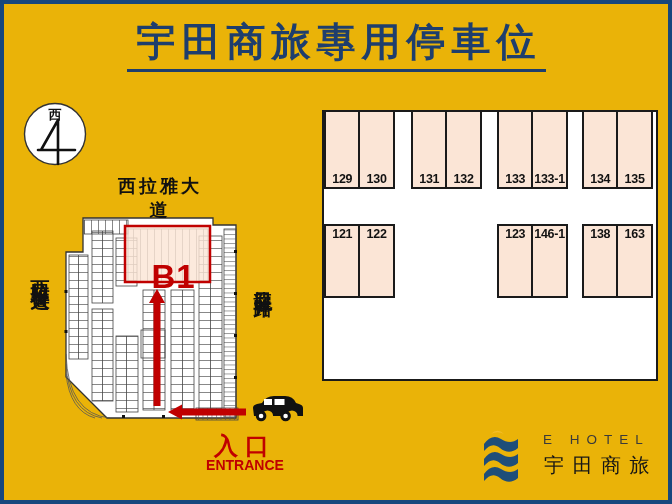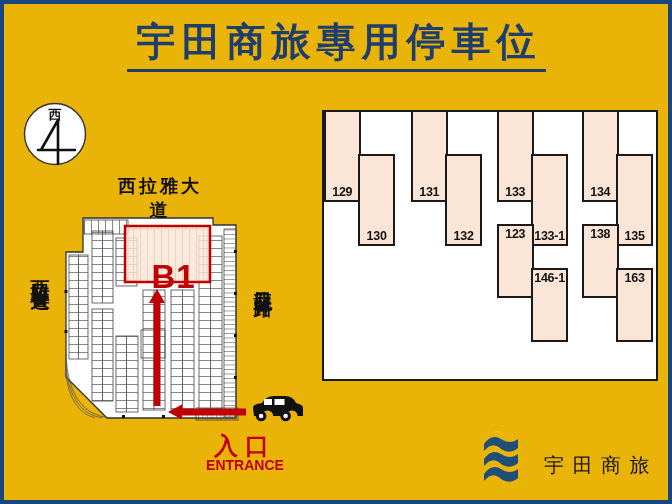--- a/index.html
+++ b/index.html
@@ -33,24 +33,24 @@
   }
   .entrance-zh{left:193px;top:426px;width:96px;text-align:center;font-size:24px;font-weight:bold;color:#c00000;letter-spacing:7px;}
   .entrance-en{left:193px;top:453px;width:96px;text-align:center;font-size:14px;font-weight:bold;color:#c00000;}
   
   .lot{
     left:318px;top:106px;width:336px;height:271px;box-sizing:border-box;
     border:2.5px solid #1a1a1a;background:#fff;z-index:2;
   }
   .grp{position:absolute;display:flex;}
   .stall{
-    width:36.5px;height:92px;box-sizing:border-box;border:2.2px solid #1a1a1a;background:#fbe5d6;
+    width:36.5px;height:79px;box-sizing:border-box;border:2.2px solid #1a1a1a;background:#fbe5d6;
     display:flex;justify-content:center;overflow:hidden;
   }
-  .stall + .stall{margin-left:-2.2px;margin-top:44px;}
+  .stall + .stall{margin-left:-2.2px;}
   .stall .num{font-size:12.5px;font-weight:bold;letter-spacing:-0.3px;color:#111;}
   .grp.top{top:-2.5px;}
   .grp.top .stall{align-items:flex-end;padding-bottom:1px;}
   .grp.bot{top:112px;}
   .grp.bot .stall{height:74px;align-items:flex-start;padding-top:1px;}
   .g1{left:0px;} .g2{left:87px;} .g3{left:173px;} .g4{left:258px;}
   
   .logo-en{left:539px;top:428px;font-size:13.5px;font-weight:500;letter-spacing:7px;color:#3a3a3a;white-space:nowrap;}
   .logo-zh{left:540px;top:448px;font-size:20px;letter-spacing:8.5px;color:#161616;white-space:nowrap;}
 </style>
@@ -185,33 +185,42 @@
         </div>
     </div>
     <div class="grp top g4">
       <div class="stall">
           <span class="num">134</span>
         </div>
       <div class="stall">
           <span class="num">135</span>
         </div>
     </div>
+    <div class="grp bot g1">
+      <div class="stall">
+          <span class="num">121</span>
+        </div>
+      <div class="stall">
+          <span class="num">122</span>
+        </div>
+    </div>
     <div class="grp bot g3">
       <div class="stall">
           <span class="num">123</span>
         </div>
       <div class="stall">
           <span class="num">146-1</span>
         </div>
     </div>
     <div class="grp bot g4">
       <div class="stall">
           <span class="num">138</span>
         </div>
       <div class="stall">
           <span class="num">163</span>
         </div>
     </div>
   </div>
 
+  <div class="abs txt logo-en">E HOTEL</div>
   <div class="abs txt logo-zh">宇田商旅</div>
 
 </div>
 
 </body></html>

